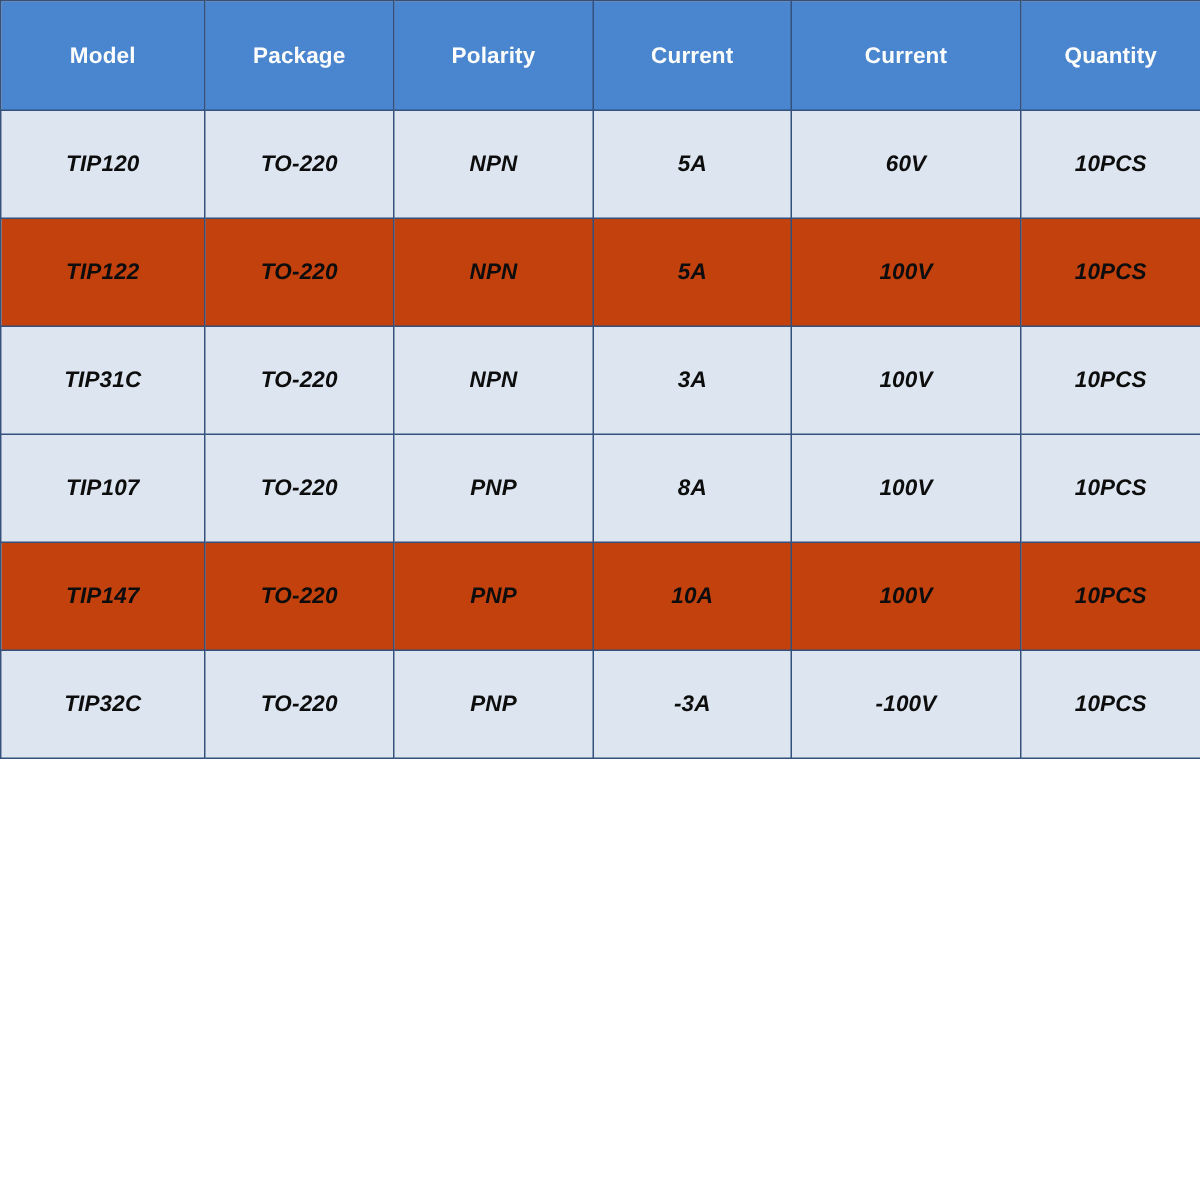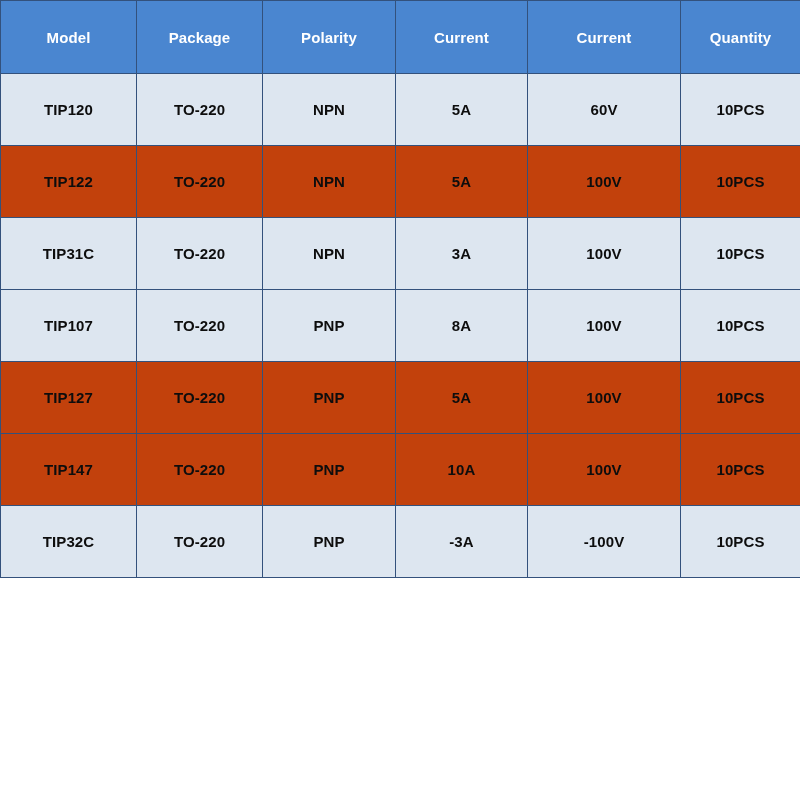--- a/index.html
+++ b/index.html
@@ -39,20 +39,21 @@
     height: 72px;
     background: #4a86d0;
     color: #ffffff;
     font-size: 15px;
   }
 
   #spec-table tbody td {
     height: 71px;
     color: #0d0d0d;
     font-size: 15px;
+    font-style: italic;
   }
 
   #spec-table tbody tr.row-light td { background: #dde6f0; }
   #spec-table tbody tr.row-dark  td { background: #c2410c; }
 </style>
 </head>
 <body>
 
 <table id="spec-table">
   <colgroup>
@@ -100,28 +101,20 @@
       </tr>
       <tr class="row-light">
         <td>TIP107</td>
         <td>TO-220</td>
         <td>PNP</td>
         <td>8A</td>
         <td>100V</td>
         <td>10PCS</td>
       </tr>
       <tr class="row-dark">
-        <td>TIP127</td>
-        <td>TO-220</td>
-        <td>PNP</td>
-        <td>5A</td>
-        <td>100V</td>
-        <td>10PCS</td>
-      </tr>
-      <tr class="row-dark">
         <td>TIP147</td>
         <td>TO-220</td>
         <td>PNP</td>
         <td>10A</td>
         <td>100V</td>
         <td>10PCS</td>
       </tr>
       <tr class="row-light">
         <td>TIP32C</td>
         <td>TO-220</td>

